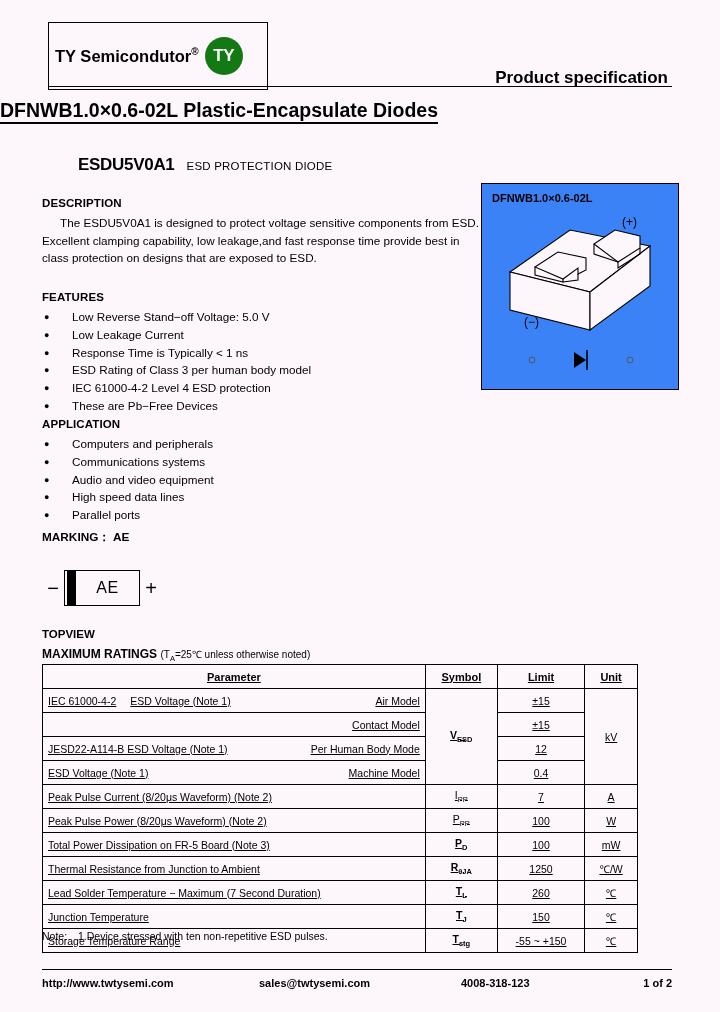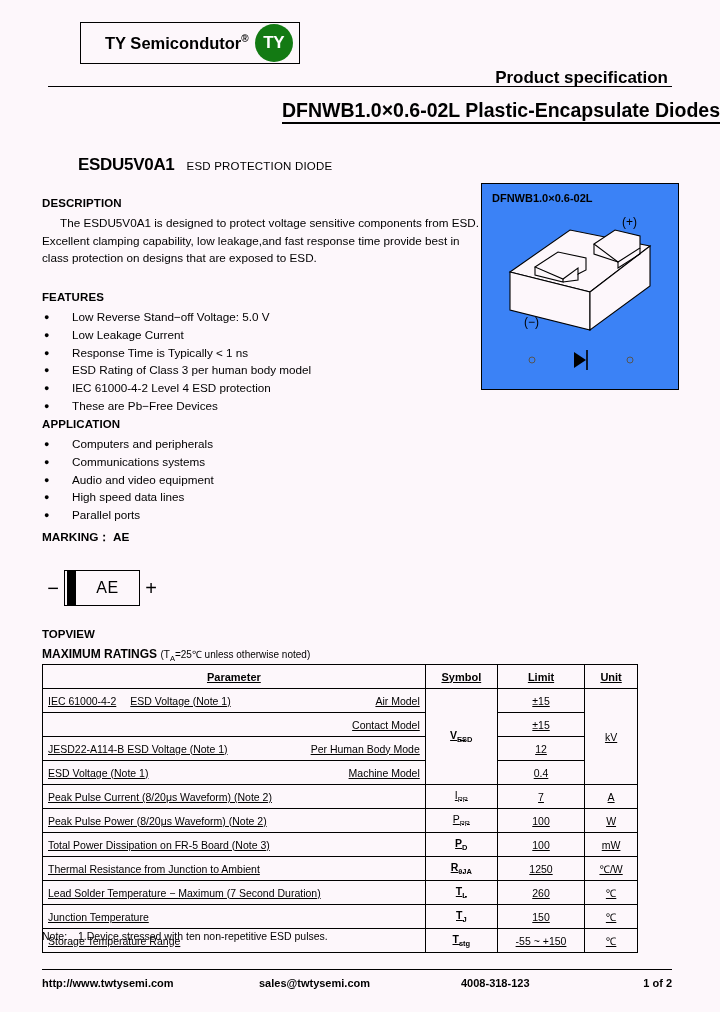--- a/index.html
+++ b/index.html
@@ -8,43 +8,43 @@
     background:#fdf7fb;
     font-family:"Liberation Sans", sans-serif;
     color:#000;
     position:relative;
     overflow:hidden;
   }
   .page { position:absolute; left:0; top:0; width:720px; height:1012px; }
 
   
   .logo-box {
-    position:absolute; left:48px; top:22px; width:220px; height:42px;
+    position:absolute; left:48px; top:22px; width:220px; height:68px;
     border:1.5px solid #000; background:#fdf7fb;
-    display:flex; align-items:center; padding-left:24px; box-sizing:border-box;margin-left:32px;
+    display:flex; align-items:center; padding-left:6px; box-sizing:border-box;
   }
   .logo-text { font-size:16.5px; font-weight:bold; letter-spacing:0px; white-space:nowrap; }
   .logo-reg { font-size:10px; vertical-align:super; font-weight:bold; }
   .logo-circle {
     width:38px; height:38px; border-radius:50%; background:#137a13;
     color:#fff; font-weight:bold; font-size:17px;
     display:flex; align-items:center; justify-content:center;
     margin-left:6px; letter-spacing:-0.5px;
   }
   .prodspec {
     position:absolute; right:52px; top:68px;
     font-size:17px; font-weight:bold;
   }
   .hrule-top {
     position:absolute; left:48px; top:86px; width:624px; height:0;
     border-top:1.6px solid #000;
   }
   .maintitle {
     position:absolute; left:0; top:99px; width:720px;
-    text-align:right; font-size:19.5px; font-weight:bold;
+    text-align:left; font-size:19.5px; font-weight:bold;
   }
   .maintitle span { border-bottom:2px solid #000; padding-bottom:1px; }
 
   
   .partrow { position:absolute; left:78px; top:155px; display:flex; align-items:baseline; }
   .partno { font-size:17px; font-weight:bold; letter-spacing:-0.3px; }
   .partsub { font-size:11.5px; margin-left:12px; letter-spacing:0.2px; }
 
   
   .sec-head { position:absolute; font-size:11.5px; font-weight:bold; letter-spacing:0.1px; }

